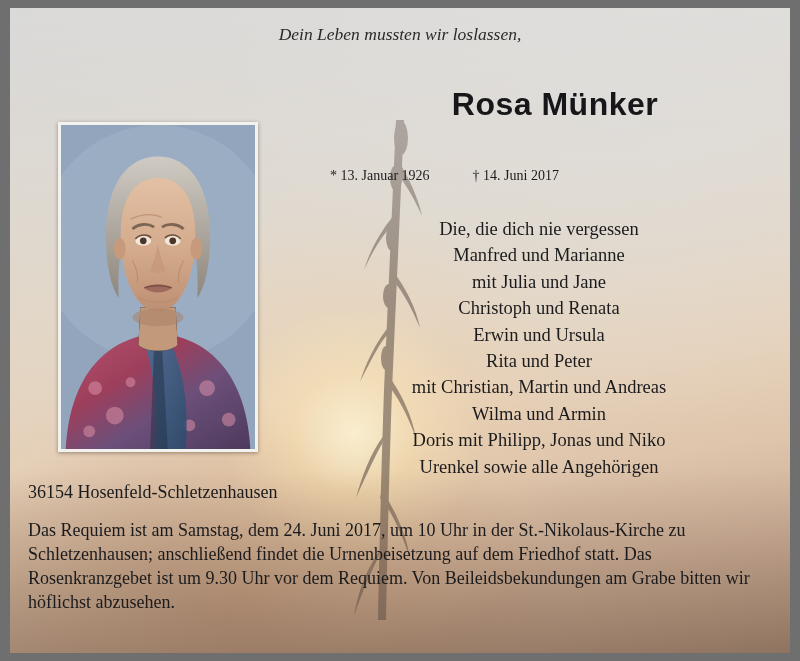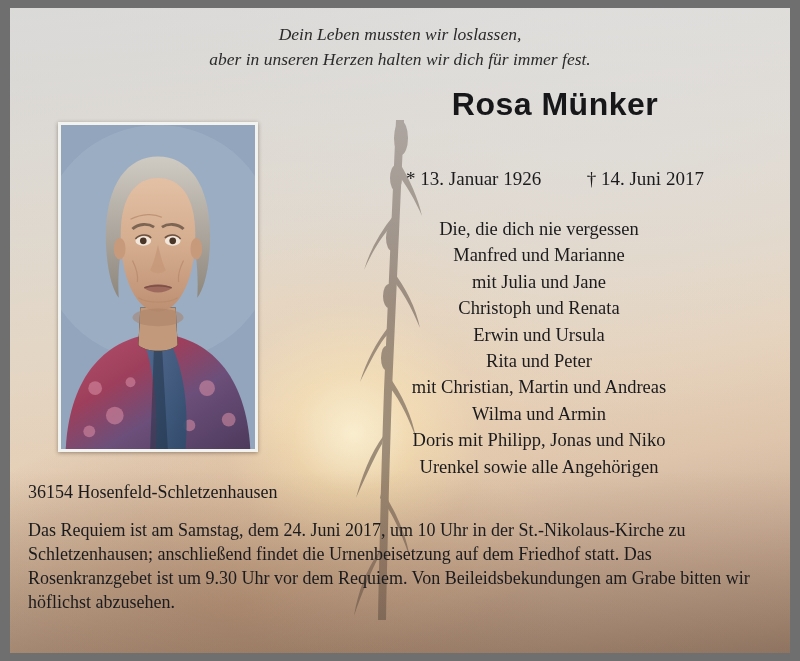--- a/index.html
+++ b/index.html
@@ -80,22 +80,22 @@
     left: 330px; top: 136px;
     width: 450px;
     text-align: center;
     font-size: 18px;
     color: #1e1e20;
   }
   .dates {
     position: absolute;
     left: 330px; top: 168px;
     width: 450px;
-    text-align: center;
-    font-size: 19px;
+    text-align: left;
+    font-size: 14px;
     color: #1b1b1d;
   }
   .dates .gap { display: inline-block; width: 36px; }
   .mourners {
     position: absolute;
     left: 314px; top: 216px;
     width: 450px;
     text-align: center;
     font-size: 18.5px;
     line-height: 26.4px;
@@ -243,21 +243,20 @@
       </g>
 
       <ellipse cx="100" cy="196" rx="26" ry="9" fill="#a87f64" opacity=".5"></ellipse>
 
       <rect x="0" y="0" width="200" height="330" fill="none"></rect>
     </svg>
   </div>
 
   <div class="motto">
     <div>Dein Leben mussten wir loslassen,</div>
-    <div>aber in unseren Herzen halten wir dich für immer fest.</div>
   </div>
 
   <div class="name">Rosa Münker</div>
 
   <div class="dates">
     <span>* 13. Januar 1926</span>
     <span class="gap"></span>
     <span>† 14. Juni 2017</span>
   </div>
 

